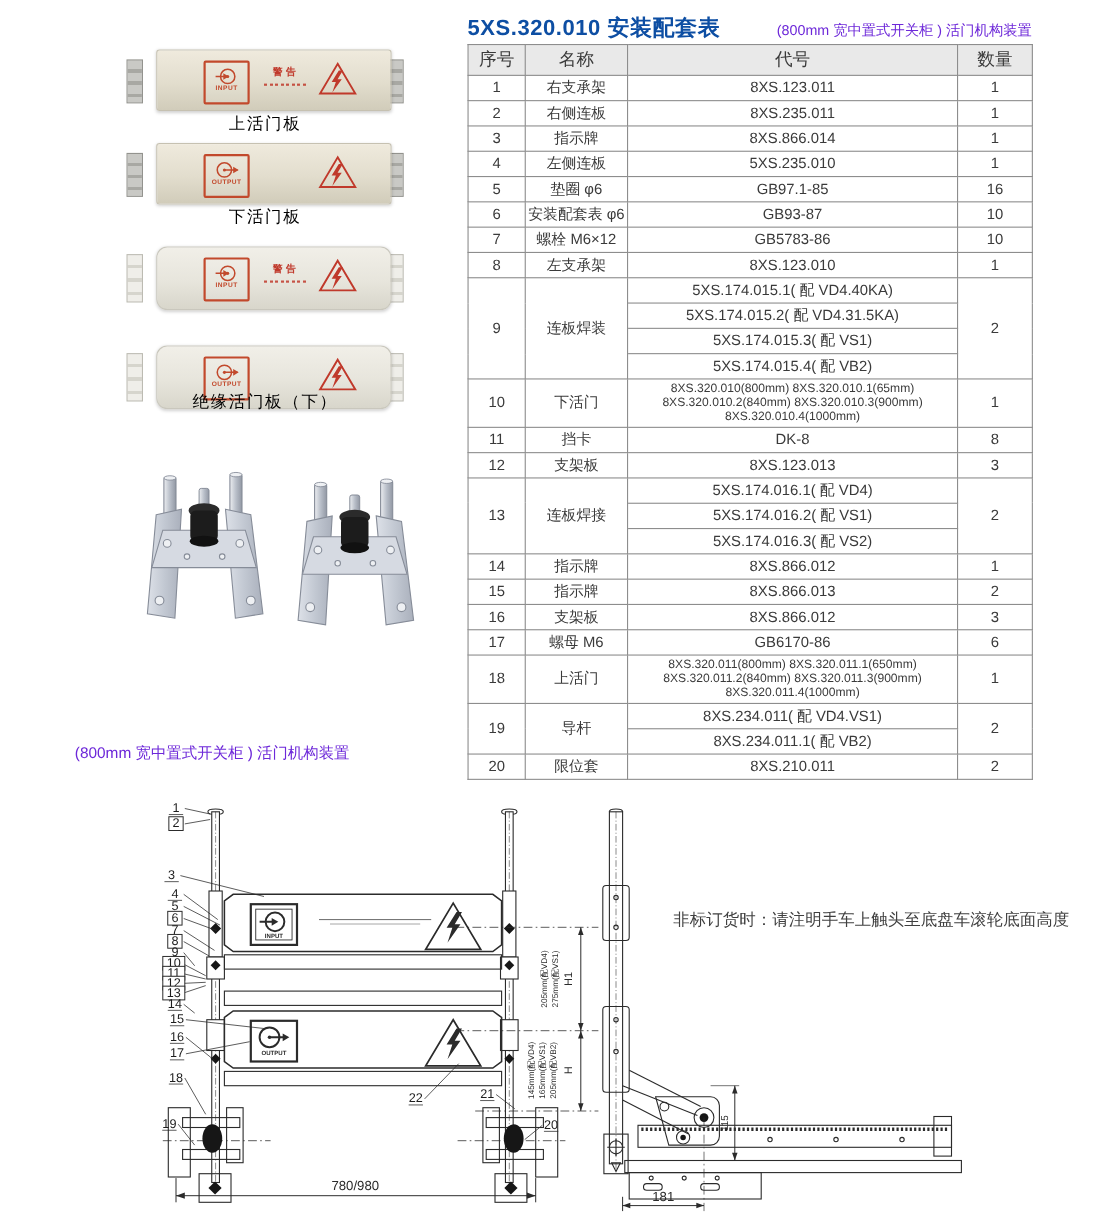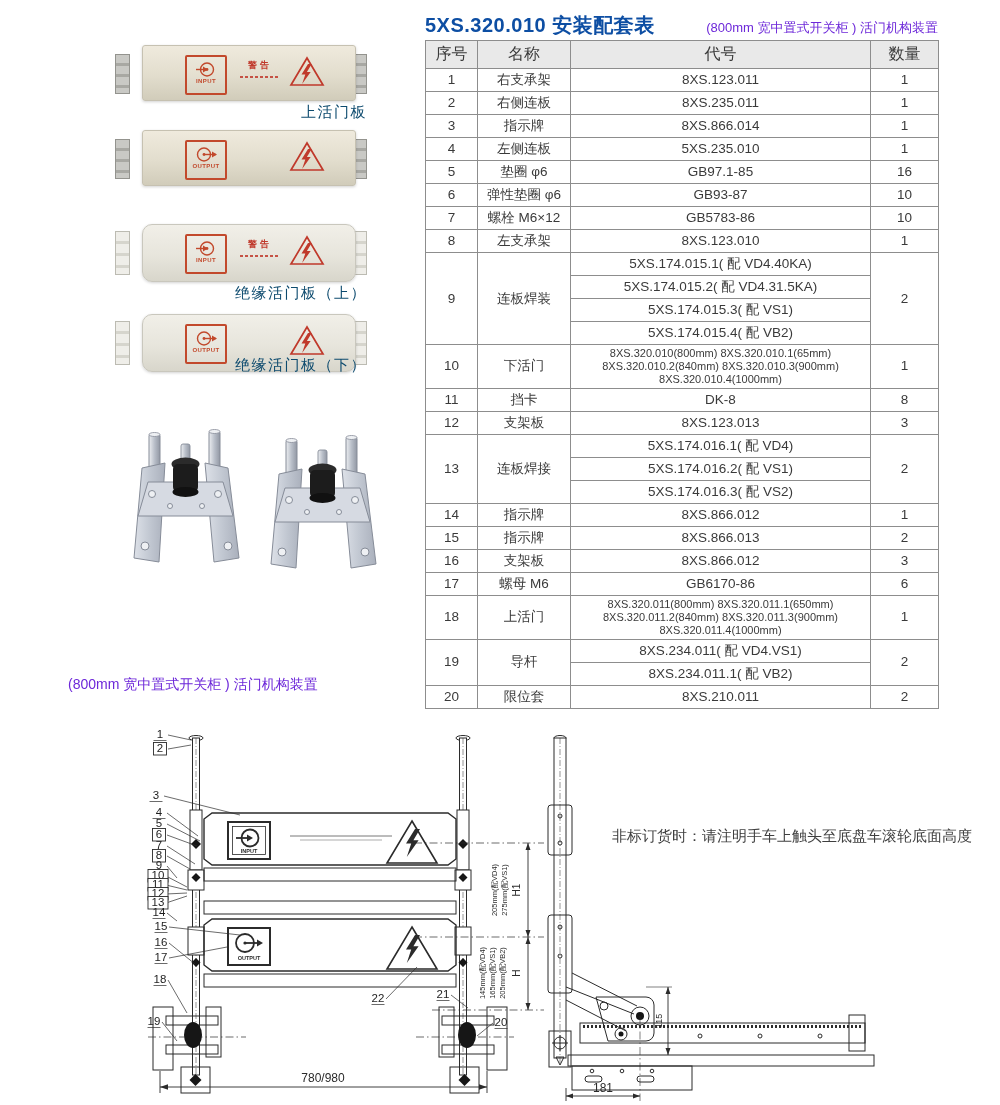--- a/index.html
+++ b/index.html
@@ -20,22 +20,22 @@
       background:repeating-linear-gradient(180deg,#efeee9 0 9px,#d6d5cd 9px 12px);}
   .io-box{position:absolute;left:42px;top:9px;width:38px;height:36px;border:2px solid #c2492c;
       border-radius:2px;color:#c2492c;text-align:center;background:rgba(255,255,255,.08);}
   .io-box svg{display:block;margin:4px auto 0;}
   .io-label{display:block;font-size:6px;font-weight:bold;letter-spacing:.4px;margin-top:0;}
   .warn-block{position:absolute;left:96px;right:74px;top:13px;text-align:center;color:#c0392b;}
   .warn-title{font-size:9px;font-weight:bold;letter-spacing:3px;}
   .warn-line{margin:4px auto 0;height:2px;width:94%;opacity:.85;
       background:repeating-linear-gradient(90deg,#c0392b 0 3px,transparent 3px 5px);}
   .tri-spot{position:absolute;right:30px;top:10px;}
-  .photo-caption{position:absolute;left:115px;width:252px;text-align:right;font-size:15px;
-      color:#0c4a6e;letter-spacing:1.5px;}
+  .photo-caption{position:absolute;left:115px;width:252px;text-align:center;font-size:15px;
+      color:#000000;letter-spacing:1.5px;}
 
   .brackets{position:absolute;left:110px;top:428px;}
 
   
   .blue-title{position:absolute;font-size:20px;font-weight:bold;color:#0d4ea3;letter-spacing:.5px;}
   .sub-title{position:absolute;font-size:13px;color:#6d28d9;}
 
   
   .table-wrap{position:absolute;left:425px;top:40px;}
   .parts-table{border-collapse:collapse;width:513px;table-layout:fixed;border:1.5px solid #6e6e6e;}
@@ -93,20 +93,21 @@
           <path d="M24,8.5 l-5,-3 v6 z" fill="#c2492c"></path>
         </svg>
         <span class="io-label">OUTPUT</span>
       </div>
       <svg class="tri-spot" width="36" height="32" viewBox="0 0 36 32">
         <path d="M18,2 L34,29 H2 Z" fill="none" stroke="#c0392b" stroke-width="1.7"></path>
         <path d="M19,8 l-6.5,10.5 h3.8 l-3.2,9.5 8.6,-12 h-3.8 l4.8,-8 z" fill="#c0392b"></path>
       </svg>
     </div>
   </div>
+  <div class="photo-caption" style="top:188px">下活门板</div>
 
   <div class="photo-card insulated" style="top:224px;height:58px">
     <div class="tab tab-l"></div>
     <div class="tab tab-r"></div>
     <div class="panel-face">
       <div class="io-box">
         <svg width="26" height="17" viewBox="0 0 26 17">
           <circle cx="14" cy="8.5" r="6.5" stroke="#c2492c" fill="none" stroke-width="1.4"></circle>
           <line x1="3" y1="8.5" x2="14" y2="8.5" stroke="#c2492c" stroke-width="1.4"></line>
           <path d="M15,8.5 l-5,-3 v6 z" fill="#c2492c"></path>
@@ -117,21 +118,20 @@
       <div class="warn-block">
         <div class="warn-title">警告</div>
         <div class="warn-line"></div>
       </div>
       <svg class="tri-spot" width="36" height="32" viewBox="0 0 36 32">
         <path d="M18,2 L34,29 H2 Z" fill="none" stroke="#c0392b" stroke-width="1.7"></path>
         <path d="M19,8 l-6.5,10.5 h3.8 l-3.2,9.5 8.6,-12 h-3.8 l4.8,-8 z" fill="#c0392b"></path>
       </svg>
     </div>
   </div>
-  <div class="photo-caption" style="top:284px">绝缘活门板（上）</div>
 
   <div class="photo-card insulated" style="top:314px;height:58px">
     <div class="tab tab-l"></div>
     <div class="tab tab-r"></div>
     <div class="panel-face">
       <div class="io-box">
         <svg width="26" height="17" viewBox="0 0 26 17">
           <circle cx="11" cy="8.5" r="6.5" stroke="#c2492c" fill="none" stroke-width="1.4"></circle>
           <circle cx="11" cy="8.5" r="1.4" fill="#c2492c"></circle>
           <line x1="11" y1="8.5" x2="23" y2="8.5" stroke="#c2492c" stroke-width="1.4"></line>
@@ -230,21 +230,21 @@
             <td rowspan="1">1</td>
           </tr>
           <tr>
             <td rowspan="1">5</td>
             <td rowspan="1">垫圈 φ6</td>
             <td>GB97.1-85</td>
             <td rowspan="1">16</td>
           </tr>
           <tr>
             <td rowspan="1">6</td>
-            <td rowspan="1">弹性垫圈 φ6</td>
+            <td rowspan="1">安装配套表 φ6</td>
             <td>GB93-87</td>
             <td rowspan="1">10</td>
           </tr>
           <tr>
             <td rowspan="1">7</td>
             <td rowspan="1">螺栓 M6×12</td>
             <td>GB5783-86</td>
             <td rowspan="1">10</td>
           </tr>
           <tr>

